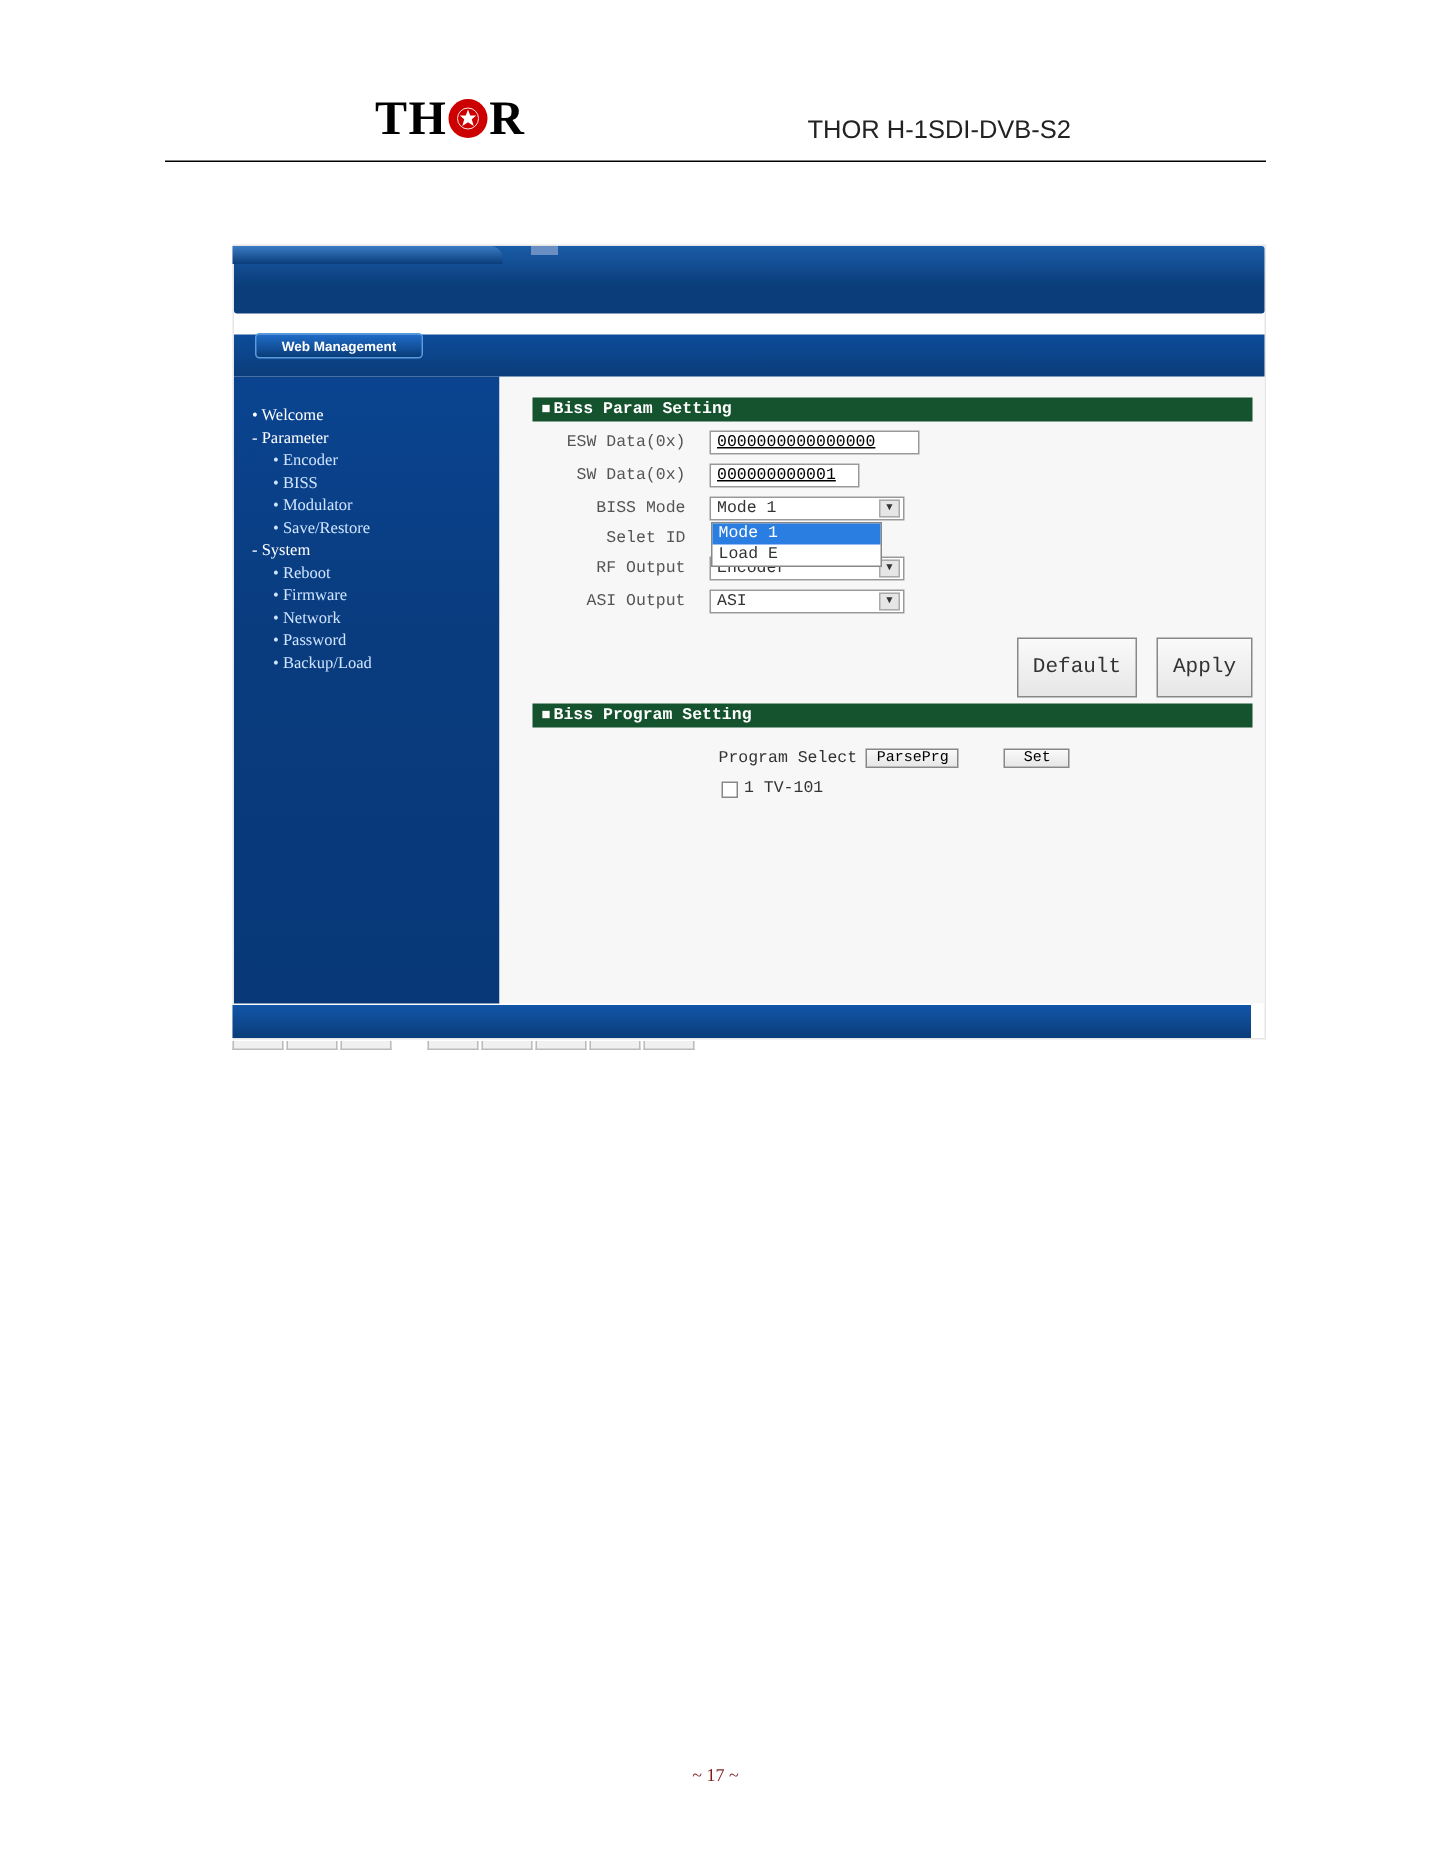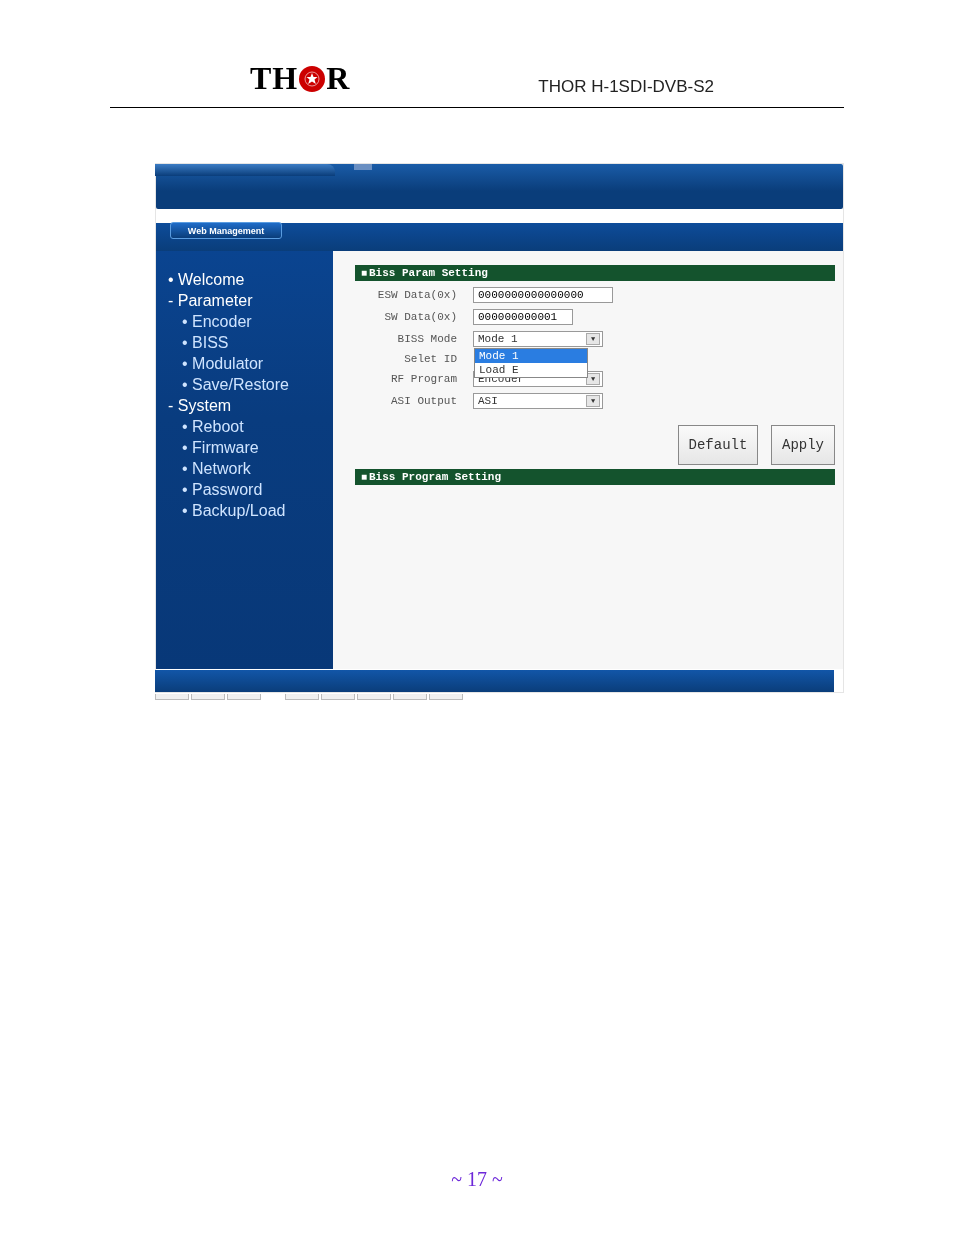--- a/index.html
+++ b/index.html
@@ -96,22 +96,22 @@
       justify-content: center;
     }
     .main-area {
       display: flex;
       height: calc(100% - 110px);
     }
     .sidebar {
       width: 185px;
       background: linear-gradient(#0a4490, #093c7f 40%, #083878);
       color: #fff;
-      font-family: Liberation Sans, sans-serif;
-      font-size: 16px;
+      font-family: Liberation Serif, serif;
+      font-size: 11px;
       padding: 18px 0 15px 12px;
     }
     .sidebar ul { list-style: none; }
     .sidebar li {
       padding: 1.5px 0;
       cursor: default;
     }
     .sidebar .top-item::before {
       content: "• ";
     }
@@ -153,20 +153,21 @@
       padding-right: 16px;
       color: #555;
     }
     .txt {
       border: 1px solid #999;
       background: #fff;
       height: 16px;
       font-family: "Courier New", monospace;
       font-size: 11px;
       padding: 0 4px;
+      text-decoration: underline;
     }
     .txt-wide { width: 140px; }
     .txt-narrow { width: 100px; }
     .sel {
       border: 1px solid #999;
       background: #fff;
       height: 16px;
       font-family: "Courier New", monospace;
       font-size: 11px;
       width: 130px;
@@ -269,22 +270,22 @@
       border: 1px solid #bbb;
       border-top: none;
       background: #f0f0f0;
     }
     .page-num {
       position: absolute;
       bottom: 44px;
       width: 100%;
       text-align: center;
       font-family: "Times New Roman", serif;
-      font-size: 20px;
-      color: #6d28d9;
+      font-size: 12px;
+      color: #7f1d1d;
     }
   </style>
 </head>
 <body>
 
 <div class="page-header">
   <div class="logo">
     <span>TH</span>
     <span class="logo-icon">
       <svg width="16" height="16" viewBox="0 0 16 16">
@@ -341,40 +342,52 @@
           <div class="dropdown-options">
             <div class="highlighted">Mode 1</div>
             <div>Load E</div>
           </div>
         </div>
       </div>
       <div class="form-row">
         <div class="form-label">Selet ID</div>
       </div>
       <div class="form-row">
-        <div class="form-label">RF Program</div>
+        <div class="form-label">RF Output</div>
         <div class="sel">
           <span>Encoder</span>
           <span class="sel-arrow">▼</span>
         </div>
       </div>
       <div class="form-row">
         <div class="form-label">ASI Output</div>
         <div class="sel">
           <span>ASI</span>
           <span class="sel-arrow">▼</span>
         </div>
       </div>
 
       <div class="btn-row">
         <button class="btn">Default</button>
         <button class="btn">Apply</button>
       </div>
 
       <div class="panel-h">Biss Program Setting</div>
+      <div class="program-area">
+        <div class="prog-row">
+          <span>Program Select</span>
+          <button class="prog-btn">ParsePrg</button>
+          <span style="width:18px"></span>
+          <button class="prog-btn" style="padding:0 12px">Set</button>
+        </div>
+        <div class="chk-row">
+          <span class="chk"></span>
+          <span>1 TV-101</span>
+        </div>
+      </div>
     </div>
   </div>
 </div>
 
 <div class="bottom-bar"></div>
 <div class="small-tabs">
   <span></span>
     <span></span>
     <span></span>
     <span style="margin-left:22px"></span>

